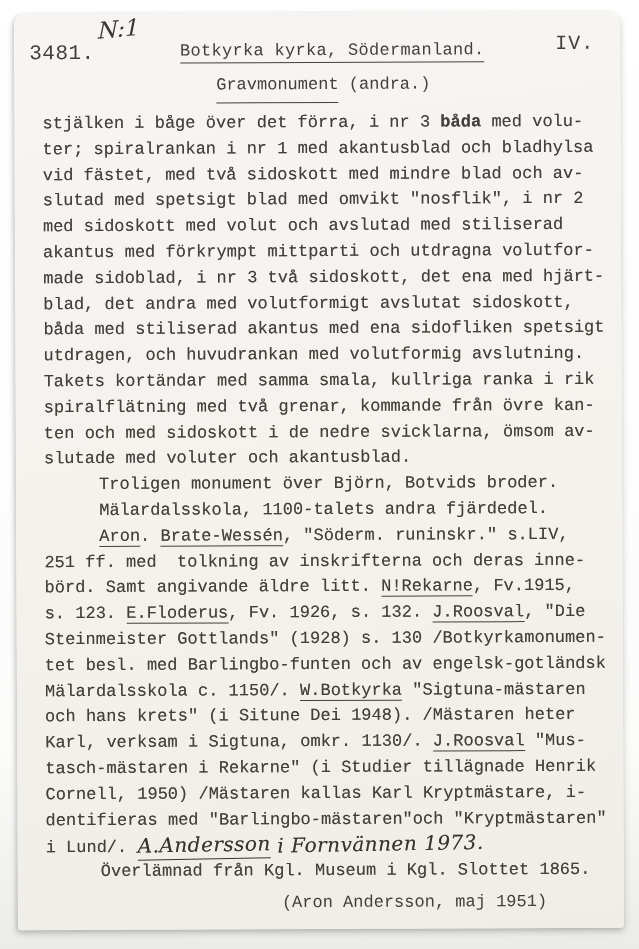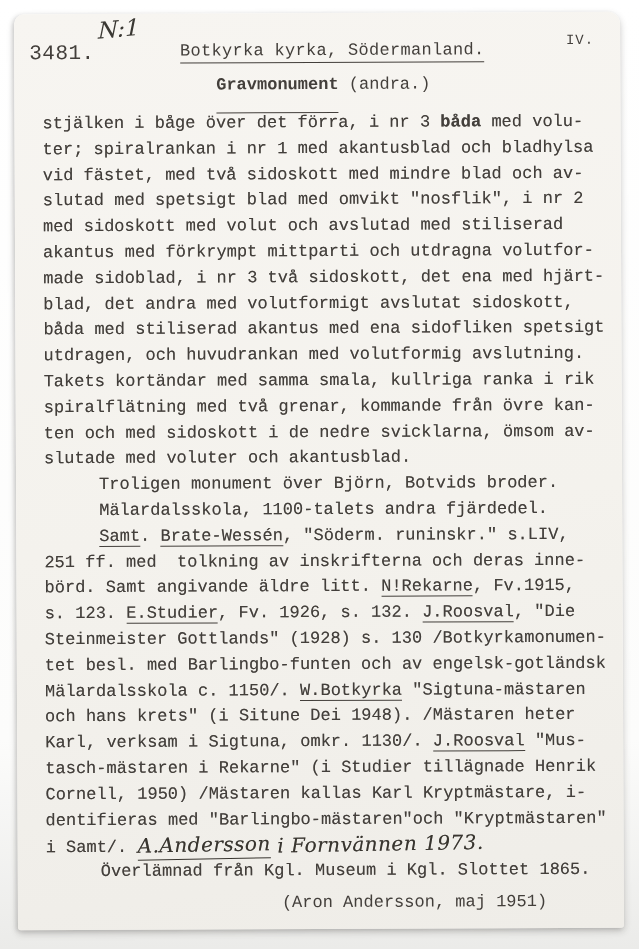--- a/index.html
+++ b/index.html
@@ -20,23 +20,23 @@
   }
   .card-number { position: absolute; left: 15px; top: 28px; font-size: 21px; letter-spacing: .5px; }
   .hand-no {
     position: absolute; left: 84px; top: 2px;
     font-family: "DejaVu Serif", serif; font-style: italic;
     font-size: 23px; color: #3a3833;
     transform: rotate(-5deg) skewX(-6deg);
   }
   .title-row { position: absolute; left: 30px; right: 0; top: 28px; text-align: center; font-size: 17px; }
   .title-row .tu { border-bottom: 1.6px solid currentColor; padding-bottom: 2px; letter-spacing: .3px; }
-  .numeral { position: absolute; right: 26px; top: 20px; font-size: 14px; letter-spacing: 1px; }
+  .numeral { position: absolute; right: 26px; top: 20px; font-size: 20px; letter-spacing: 1px; }
   .subtitle-row { position: absolute; left: 12px; right: 0; top: 62px; text-align: center; font-size: 17px; }
-  .subtitle-row .su { border-bottom: 1.6px solid currentColor; padding-bottom: 18px; font-weight: bold; }
+  .subtitle-row .su { border-bottom: 1.6px solid currentColor; padding-bottom: 8px; }
   .body-text {
     position: absolute; left: 28px; top: 97px; right: 10px;
     font-size: 17px; line-height: 25.8px;
     text-shadow: 0 0 .4px rgba(66,62,58,.55);
   }
   .line { white-space: pre; height: 25.8px; }
   .line.indent { padding-left: 55px; }
   .u { border-bottom: 1.5px solid currentColor; }
   .b { font-weight: bold; }
   .h {
@@ -75,31 +75,31 @@
       <div class="line"><span>made sidoblad, i nr 3 två sidoskott, det ena med hjärt-</span></div>
       <div class="line"><span>blad, det andra med volutformigt avslutat sidoskott,</span></div>
       <div class="line"><span>båda med stiliserad akantus med ena sidofliken spetsigt</span></div>
       <div class="line"><span>utdragen, och huvudrankan med volutformig avslutning.</span></div>
       <div class="line"><span>Takets kortändar med samma smala, kullriga ranka i rik</span></div>
       <div class="line"><span>spiralflätning med två grenar, kommande från övre kan-</span></div>
       <div class="line"><span>ten och med sidoskott i de nedre svicklarna, ömsom av-</span></div>
       <div class="line"><span>slutade med voluter och akantusblad.</span></div>
       <div class="line indent"><span>Troligen monument över Björn, Botvids broder.</span></div>
       <div class="line indent"><span>Mälardalsskola, 1100-talets andra fjärdedel.</span></div>
-      <div class="line indent"><span class="u">Samt</span><span>. </span><span class="u">Brate-Wessén</span><span>, "Söderm. runinskr." s.LIV,</span></div>
+      <div class="line indent"><span class="u">Aron</span><span>. </span><span class="u">Brate-Wessén</span><span>, "Söderm. runinskr." s.LIV,</span></div>
       <div class="line"><span>251 ff. med  tolkning av inskrifterna och deras inne-</span></div>
       <div class="line"><span>börd. Samt angivande äldre litt. </span><span class="u">N!Rekarne</span><span>, Fv.1915,</span></div>
-      <div class="line"><span>s. 123. </span><span class="u">E.Studier</span><span>, Fv. 1926, s. 132. </span><span class="u">J.Roosval</span><span>, "Die</span></div>
+      <div class="line"><span>s. 123. </span><span class="u">E.Floderus</span><span>, Fv. 1926, s. 132. </span><span class="u">J.Roosval</span><span>, "Die</span></div>
       <div class="line"><span>Steinmeister Gottlands" (1928) s. 130 /Botkyrkamonumen-</span></div>
       <div class="line"><span>tet besl. med Barlingbo-funten och av engelsk-gotländsk</span></div>
       <div class="line"><span>Mälardalsskola c. 1150/. </span><span class="u">W.Botkyrka</span><span> "Sigtuna-mästaren</span></div>
       <div class="line"><span>och hans krets" (i Situne Dei 1948). /Mästaren heter</span></div>
       <div class="line"><span>Karl, verksam i Sigtuna, omkr. 1130/. </span><span class="u">J.Roosval</span><span> "Mus-</span></div>
       <div class="line"><span>tasch-mästaren i Rekarne" (i Studier tillägnade Henrik</span></div>
       <div class="line"><span>Cornell, 1950) /Mästaren kallas Karl Kryptmästare, i-</span></div>
       <div class="line"><span>dentifieras med "Barlingbo-mästaren"och "Kryptmästaren"</span></div>
-      <div class="line"><span>i Samt/. </span><span class="u h">A.Andersson</span><span class="h"> i Fornvännen 1973.</span></div>
+      <div class="line"><span>i Lund/. </span><span class="u h">A.Andersson</span><span class="h"> i Fornvännen 1973.</span></div>
       <div class="line indent"><span>Överlämnad från Kgl. Museum i Kgl. Slottet 1865.</span></div>
     </div>
 
   <div class="signature">(Aron Andersson, maj 1951)</div>
 
 </div>
 
 </body></html>

